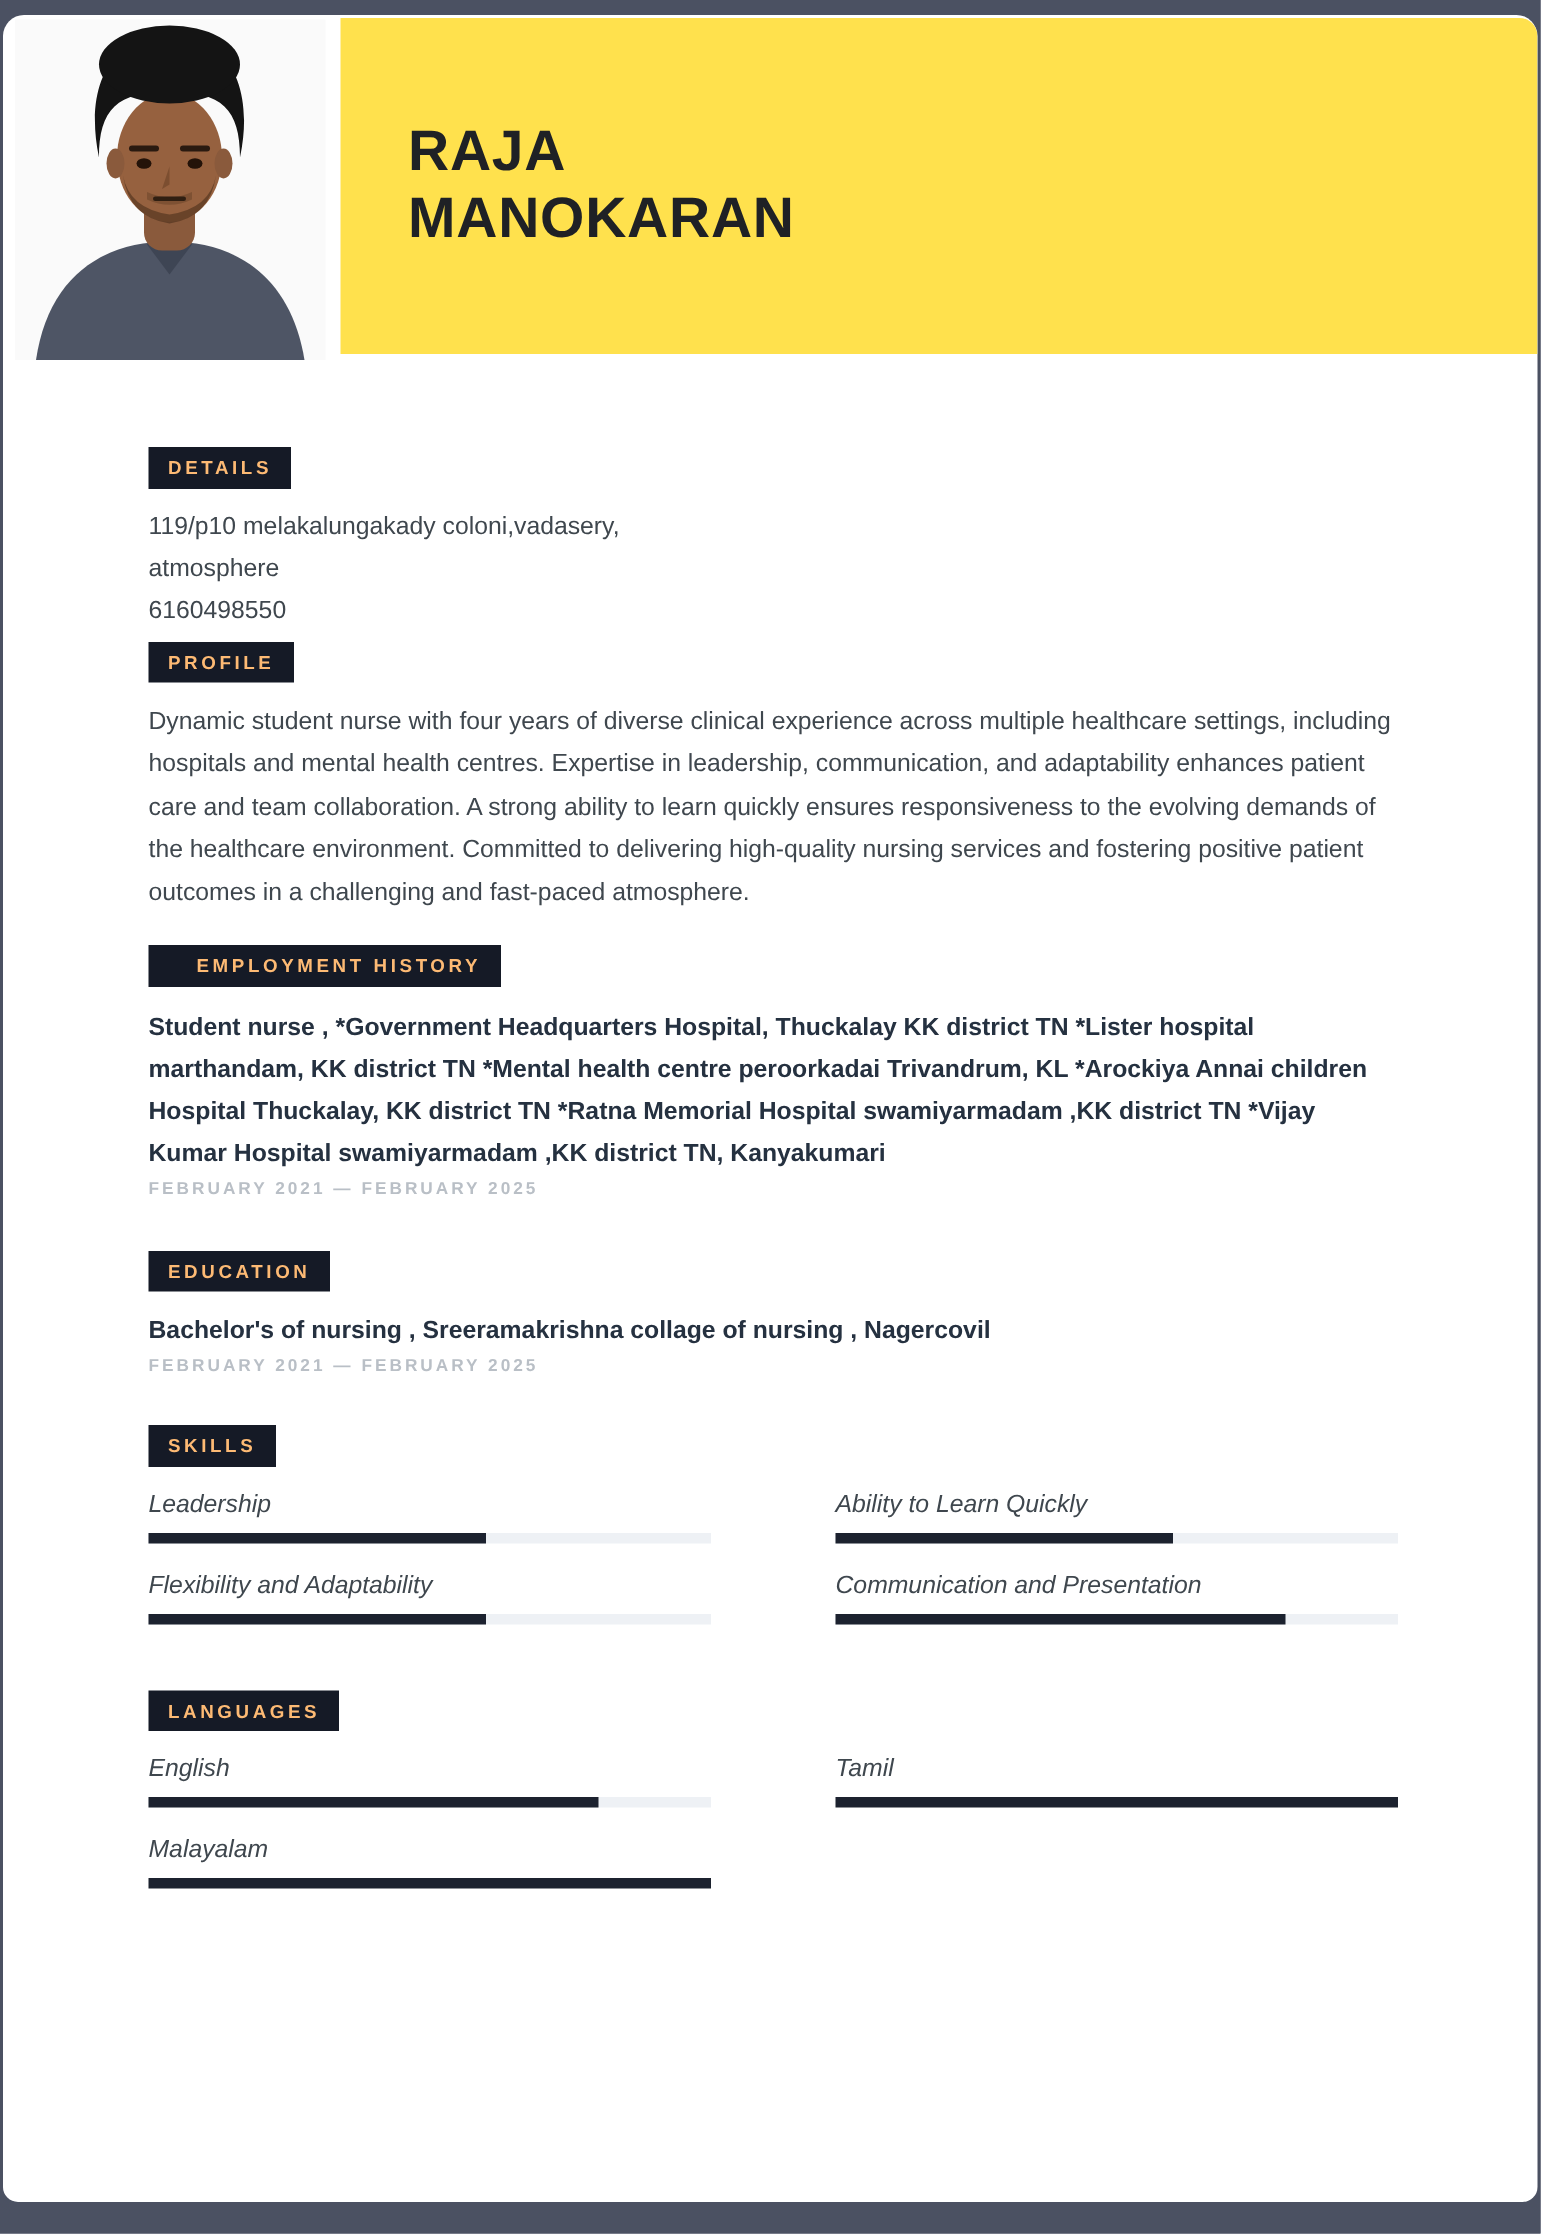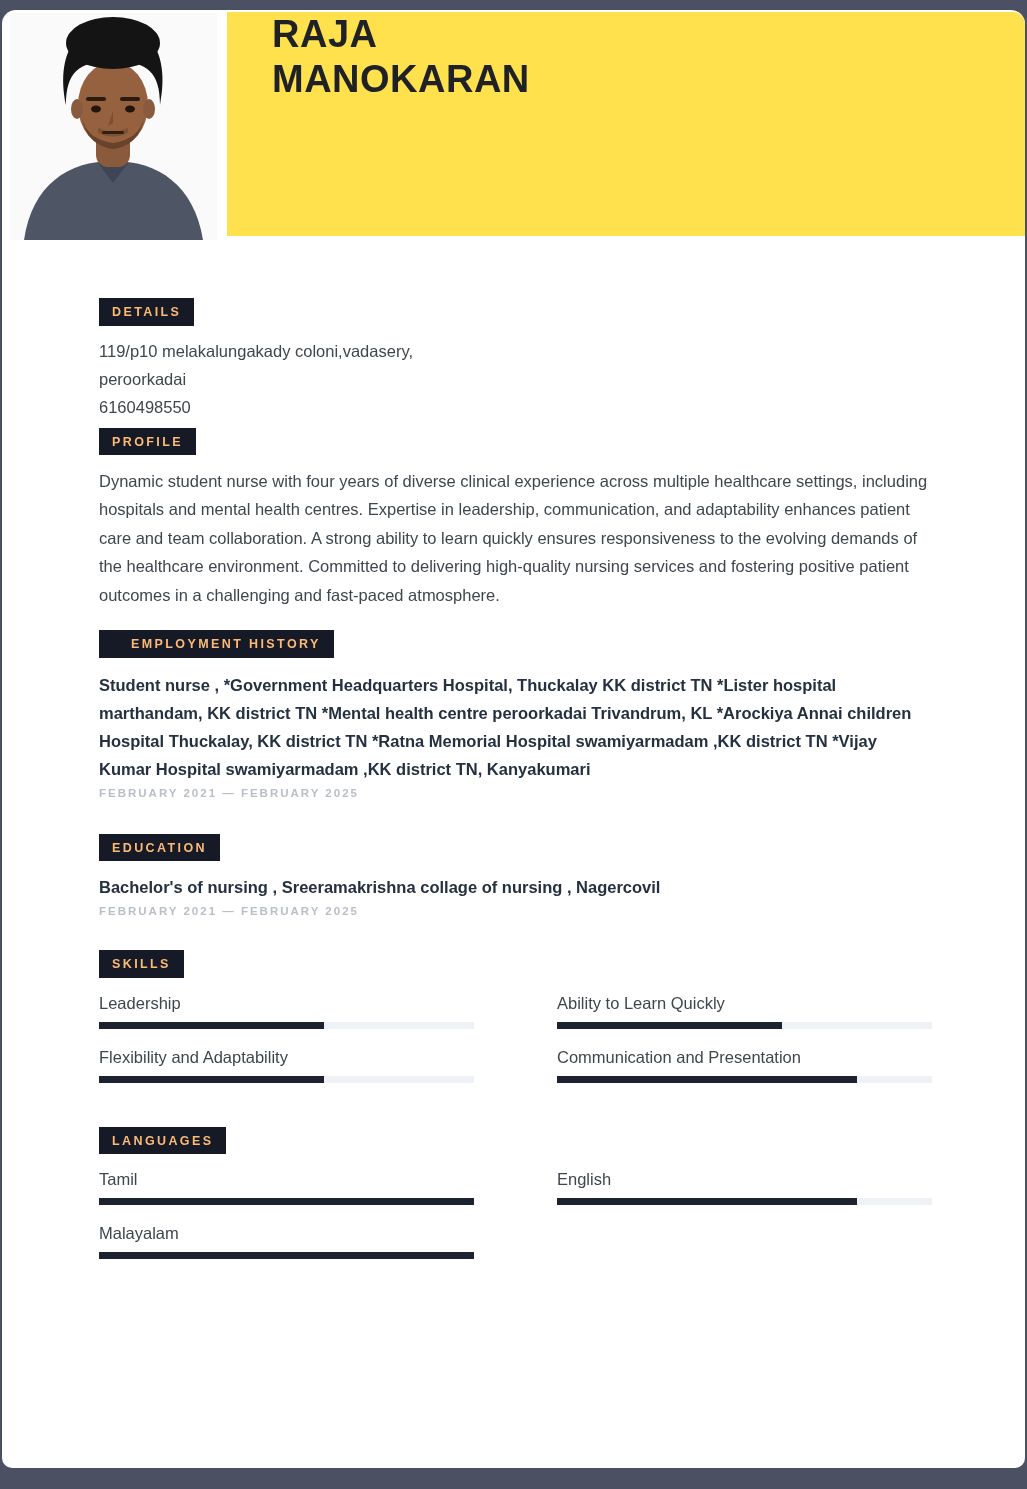--- a/index.html
+++ b/index.html
@@ -16,21 +16,21 @@
     background: #ffffff;
     border-radius: 14px 14px 10px 10px;
     overflow: hidden;
   }
   
   .resume-header { position: relative; height: 230px; }
   .accent-block {
     position: absolute; left: 225px; right: 0; top: 2px; height: 224px;
     background: #ffe14d;
     border-radius: 0 12px 0 0;
-    display: flex; flex-direction: column; justify-content: flex-start;
+    display: flex; flex-direction: column; justify-content: center;
     padding-left: 45px;
   }
   .candidate-name {
     font-size: 38px; font-weight: 700; line-height: 1.18;
     letter-spacing: 0.5px; color: #1f2125;
   }
   .photo-frame {
     position: absolute; left: 8px; top: 3px; width: 207px; height: 227px;
     background: #fafafa; overflow: hidden;
   }
@@ -58,21 +58,21 @@
   }
   .education-label  { margin-top: 35px; }
   .degree-line      { margin-top: 14px; line-height: 24px; font-weight: 700; color: #253140; }
   .edu-date         { margin-top: 6px; }
   .skills-label     { margin-top: 33px; }
   .two-col-grid {
     margin-top: 15px;
     display: grid; grid-template-columns: 375px 375px;
     column-gap: 83px; row-gap: 18px;
   }
-  .meter-item .meter-name { font-size: 16.5px; color: #3f474e; line-height: 20px; }
+  .meter-item .meter-name { font-size: 16.5px; color: #3f474e; line-height: 20px; font-style: italic; }
   .meter-track { margin-top: 9px; height: 7px; background: #eef1f5; }
   .meter-fill  { height: 100%; background: #1c222f; }
   .languages-label  { margin-top: 44px; }
 </style>
 </head>
 <body>
 
 <div class="page-card">
 
   <div class="resume-header">
@@ -113,21 +113,21 @@
     </div>
   </div>
 
   <div class="content">
 
     <div>
       <span class="section-label details-label">DETAILS</span>
     </div>
     <div class="details-list">
       <div>119/p10 melakalungakady coloni,vadasery,</div>
-      <div>peroorkadai</div>
+      <div>atmosphere</div>
       <div>6160498550</div>
     </div>
 
     <div>
       <span class="section-label profile-label">PROFILE</span>
     </div>
     <p class="profile-text">Dynamic student nurse with four years of diverse clinical experience across multiple healthcare settings, including hospitals and mental health centres. Expertise in leadership, communication, and adaptability enhances patient care and team collaboration. A strong ability to learn quickly ensures responsiveness to the evolving demands of the healthcare environment. Committed to delivering high-quality nursing services and fostering positive patient outcomes in a challenging and fast-paced atmosphere.</p>
 
     <div>
       <span class="section-label employment-label">EMPLOYMENT HISTORY</span>
@@ -169,29 +169,29 @@
           <div class="meter-fill" style="width: 80%;"></div>
         </div>
       </div>
     </div>
 
     <div>
       <span class="section-label languages-label">LANGUAGES</span>
     </div>
     <div class="two-col-grid">
       <div class="meter-item">
+        <div class="meter-name">English</div>
+        <div class="meter-track">
+          <div class="meter-fill" style="width: 80%;"></div>
+        </div>
+      </div>
+      <div class="meter-item">
         <div class="meter-name">Tamil</div>
         <div class="meter-track">
           <div class="meter-fill" style="width: 100%;"></div>
-        </div>
-      </div>
-      <div class="meter-item">
-        <div class="meter-name">English</div>
-        <div class="meter-track">
-          <div class="meter-fill" style="width: 80%;"></div>
         </div>
       </div>
       <div class="meter-item">
         <div class="meter-name">Malayalam</div>
         <div class="meter-track">
           <div class="meter-fill" style="width: 100%;"></div>
         </div>
       </div>
     </div>
 

